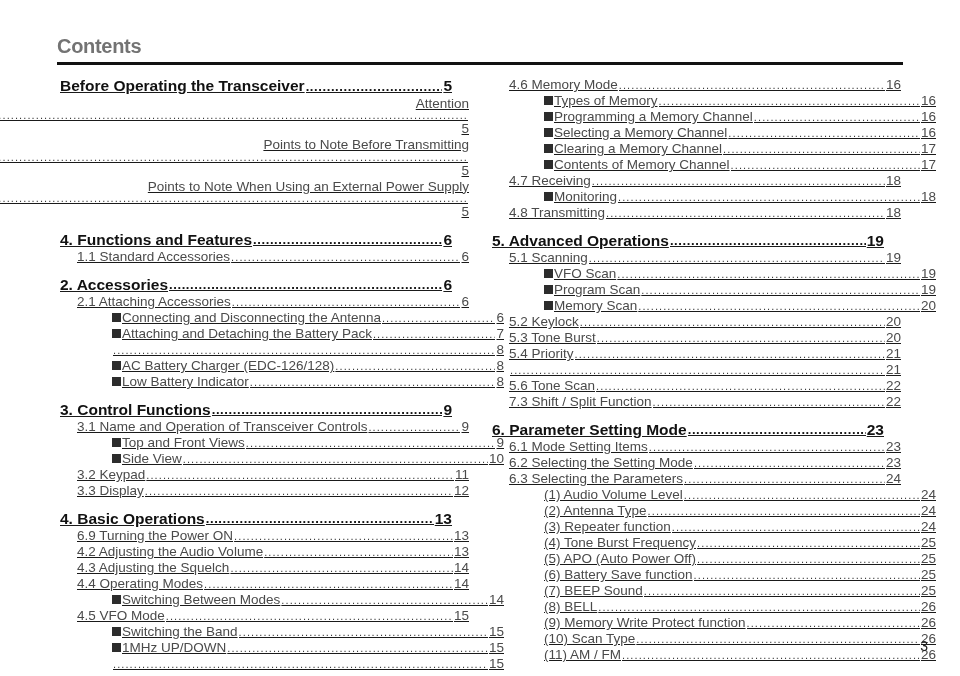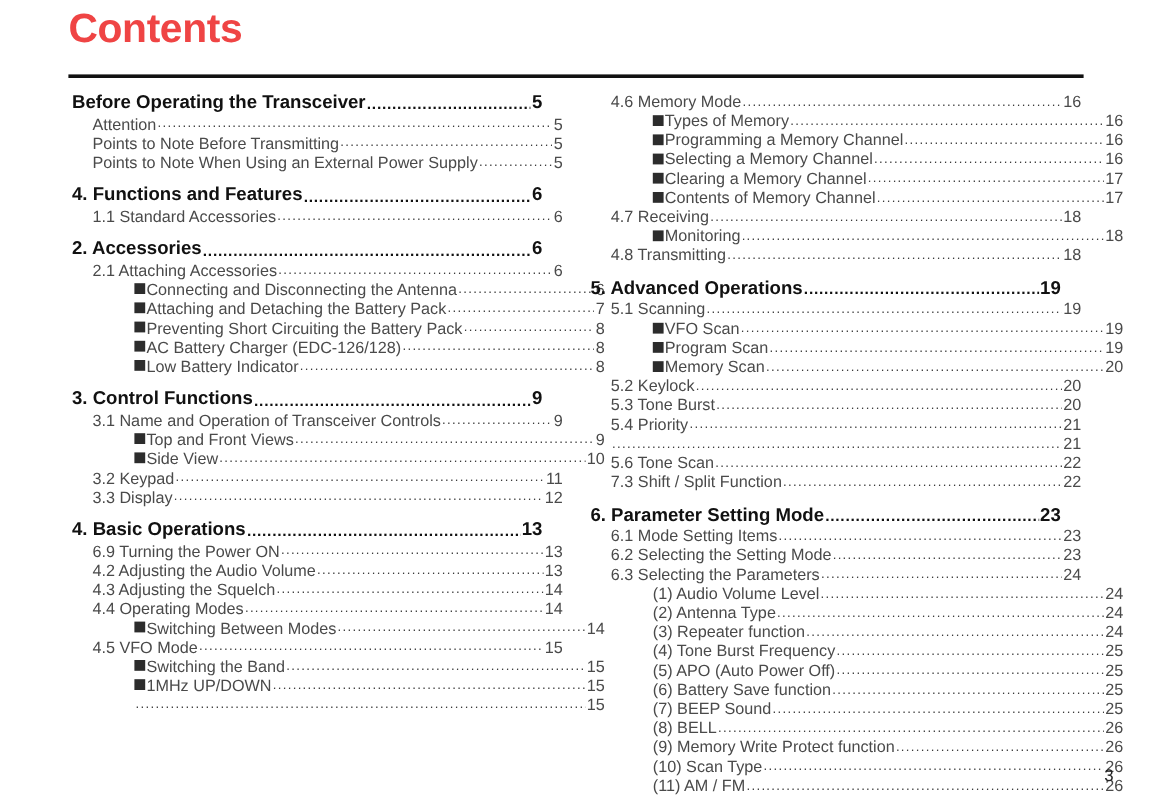--- a/index.html
+++ b/index.html
@@ -18,39 +18,40 @@
 
   .page {
     position: absolute;
     inset: 0;
   }
 
   
   .toc-title {
     position: absolute;
     left: 57px;
-    top: 5px;
-    font-size: 34px;
+    top: 35px;
+    font-size: 20px;
     font-weight: bold;
     letter-spacing: -0.3px;
-    color: #ef4444;
+    color: #737373;
   }
   .title-rule {
     position: absolute;
     left: 57px;
     top: 62px;
     width: 846px;
     height: 3px;
     background: #111;
   }
 
   
   .col {
     position: absolute;
     top: 78px;
+    text-decoration: underline;
   }
   .col-left  { left: 60px;  width: 392px; }
   .col-right { left: 492px; width: 392px; }
 
   
   .entry {
     display: flex;
     align-items: flex-end;
     width: 100%;
     line-height: 1.0;
@@ -97,20 +98,21 @@
     margin-bottom: 2.5px;
   }
   .lvl-sub .pg { font-size: 13.5px; }
 
   
   .lvl-plain {
     font-size: 13.5px;
     color: #4a4a4a;
     padding-left: 17px;
     margin-bottom: 2.5px;
+    flex-direction: column;
   }
   .lvl-plain .pg { font-size: 13.5px; }
 
   
   .lvl-bullet {
     font-size: 13.5px;
     color: #4a4a4a;
     padding-left: 52px;
     margin-bottom: 2.5px;
   }
@@ -199,21 +201,20 @@
         <span class="label"><span class="bullet-sq"></span><span>Connecting and Disconnecting the Antenna</span></span>
         <span class="leader">........................................................................................................................</span>
         <span class="pg">6</span>
       </div>
       <div class="entry lvl-bullet">
         <span class="label"><span class="bullet-sq"></span><span>Attaching and Detaching the Battery Pack</span></span>
         <span class="leader">........................................................................................................................</span>
         <span class="pg">7</span>
       </div>
       <div class="entry lvl-bullet">
-        <span class="label"><span class="bullet-sq"></span><span>Preventing Short Circuiting the Battery Pack</span></span>
         <span class="leader">........................................................................................................................</span>
         <span class="pg">8</span>
       </div>
       <div class="entry lvl-bullet">
         <span class="label"><span class="bullet-sq"></span><span>AC Battery Charger (EDC-126/128)</span></span>
         <span class="leader">........................................................................................................................</span>
         <span class="pg">8</span>
       </div>
       <div class="entry lvl-bullet">
         <span class="label"><span class="bullet-sq"></span><span>Low Battery Indicator</span></span>

